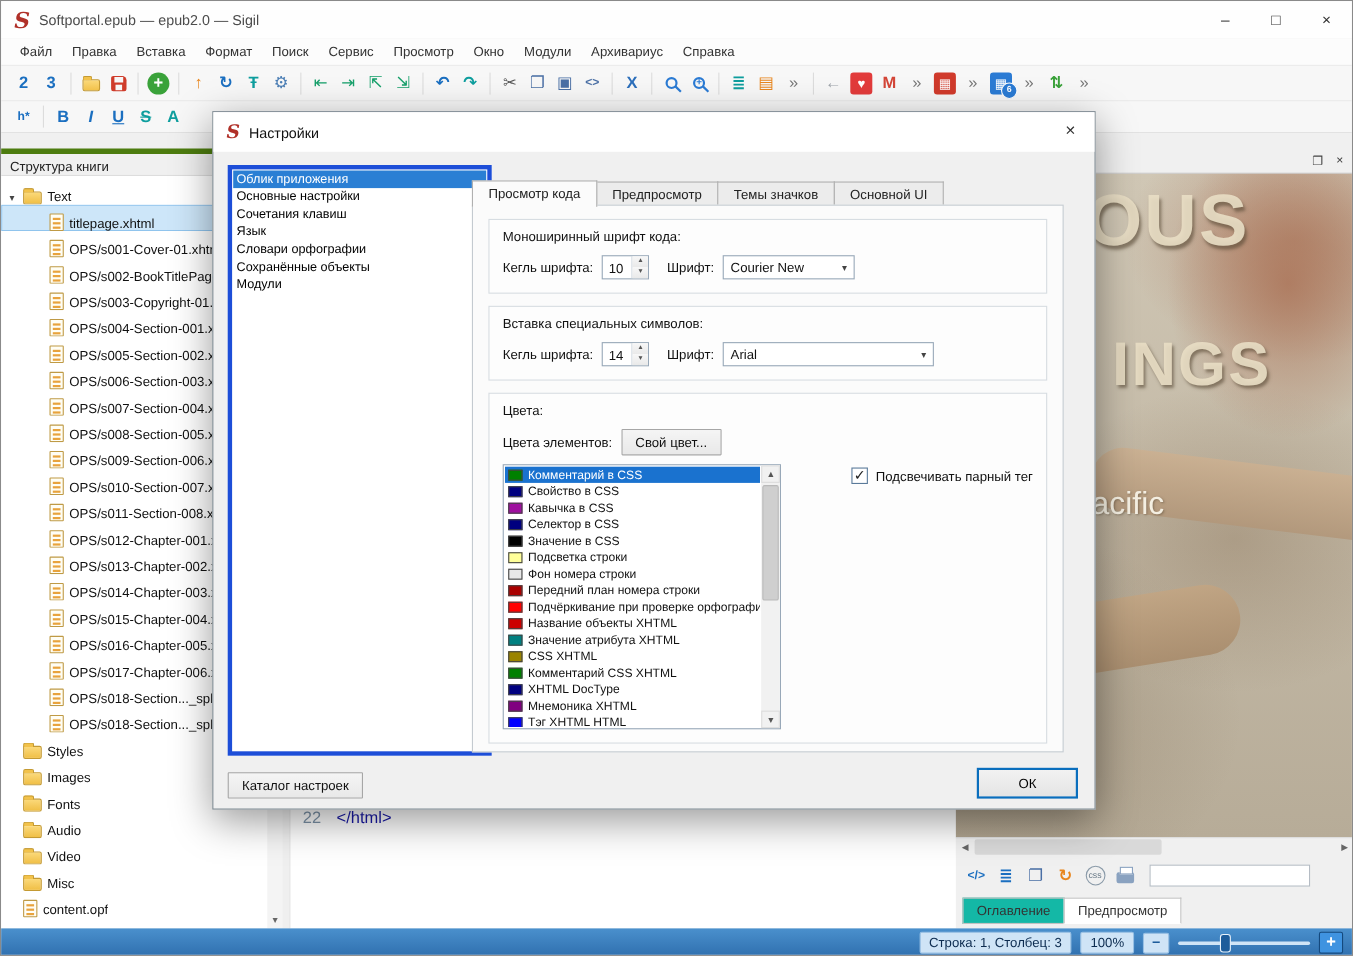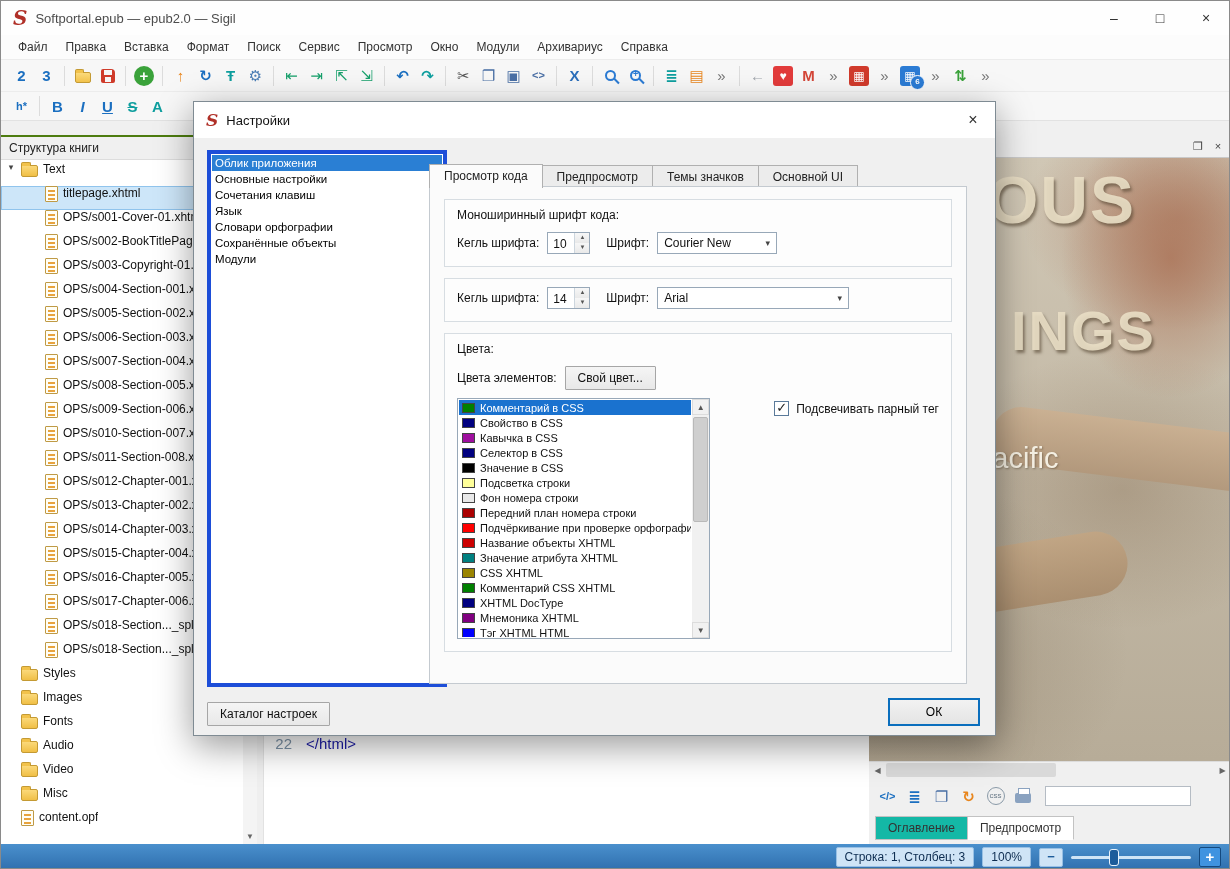--- a/index.html
+++ b/index.html
@@ -39,24 +39,24 @@
   .ic-save .g::after{content:"";position:absolute;bottom:1px;left:4px;right:4px;height:5px;background:#f6f6f6}
   .ic-zoom .g{width:11px;height:11px;border:2px solid #2b7bd4;border-radius:50%;position:relative}
   .ic-zoom .g::after{content:"";position:absolute;width:7px;height:2px;background:#2b7bd4;right:-6px;bottom:-3px;transform:rotate(45deg)}
   .ic-zoom.zplus .g::before{content:"+";position:absolute;left:1px;top:-2px;font-size:9px;font-weight:bold;color:#2b7bd4}
   .ic-css .g{border:1px solid #8a9aa8;border-radius:50%;font-size:8px;padding:4px 2px;color:#6a7a88}
   .ic-printer .g{width:16px;height:10px;background:#8aa2c0;border-radius:2px;position:relative;margin-top:4px}
   .ic-printer .g::before{content:"";position:absolute;left:3px;top:-5px;width:10px;height:5px;background:#fff;border:1px solid #8aa2c0}
 
   
   .dock-left{position:absolute;left:0;top:120px;width:256px;height:723px;background:#f0f0f0;border-right:1px solid #dadada}
-  .dock-header{margin-top:14px;height:22px;line-height:22px;padding-left:8px;font-size:12px;color:#222;border-top:2px solid #4d7c0f}
+  .dock-header{margin-top:14px;height:22px;line-height:22px;padding-left:8px;font-size:12px;color:#222;border-top:5px solid #4d7c0f}
   .tree-wrap{position:absolute;left:0;top:38px;bottom:0;width:256px;background:#fff;border-top:1px solid #ddd}
   .tree{position:absolute;left:0;top:2px;right:14px;bottom:0;overflow:hidden}
-  .tree-row{display:flex;align-items:flex-start;gap:5px;height:24px;padding-left:5px;font-size:12px;color:#111;white-space:nowrap;overflow:hidden}
+  .tree-row{display:flex;align-items:flex-end;gap:5px;height:24px;padding-left:5px;font-size:12px;color:#111;white-space:nowrap;overflow:hidden}
   .tree-row.d1{padding-left:29px}
   .tree-row.selected{background:#cde6f9;box-shadow:inset 0 0 0 1px #90c4ed}
   .expander{width:10px;flex:0 0 auto;font-size:9px;color:#444;text-align:center}
   .tree-row.expanded .expander::before{content:"▾"}
   .t-icon{flex:0 0 auto}
   .tree-row.folder .t-icon{width:17px;height:12px;background:linear-gradient(#fbd97a,#f0bf46);border:1px solid #c49a33;border-radius:1px 2px 2px 2px;position:relative;margin-top:3px}
   .tree-row.folder .t-icon::before{content:"";position:absolute;top:-4px;left:-1px;width:8px;height:3px;background:#f2c24b;border:1px solid #c49a33;border-bottom:none;border-radius:2px 2px 0 0}
   .tree-row.file .t-icon{width:13px;height:16px;background:#fffef5;border:1px solid #bf9a45;border-radius:1px;position:relative}
   .tree-row.file .t-icon::before{content:"";position:absolute;left:2px;right:2px;top:3px;height:2px;background:#e8a33d;box-shadow:0 4px 0 #e8a33d,0 8px 0 #e8a33d}
   .t-label{overflow:hidden}
@@ -593,20 +593,21 @@
           </span>
           <span class="lbl2">Шрифт:</span>
           <span class="combo w120">
             <span class="combo-label">Courier New</span>
             <span class="combo-arrow">▾</span>
           </span>
         </div>
       </div>
 
       <div class="group">
+        <div class="g-title">Вставка специальных символов:</div>
         <div class="g-row">
           <span class="lbl">Кегль шрифта:</span>
           <span class="spin">
             <span class="spin-val">14</span>
             <span class="spin-btns">
               <span>▲</span>
               <span>▼</span>
             </span>
           </span>
           <span class="lbl2">Шрифт:</span>

